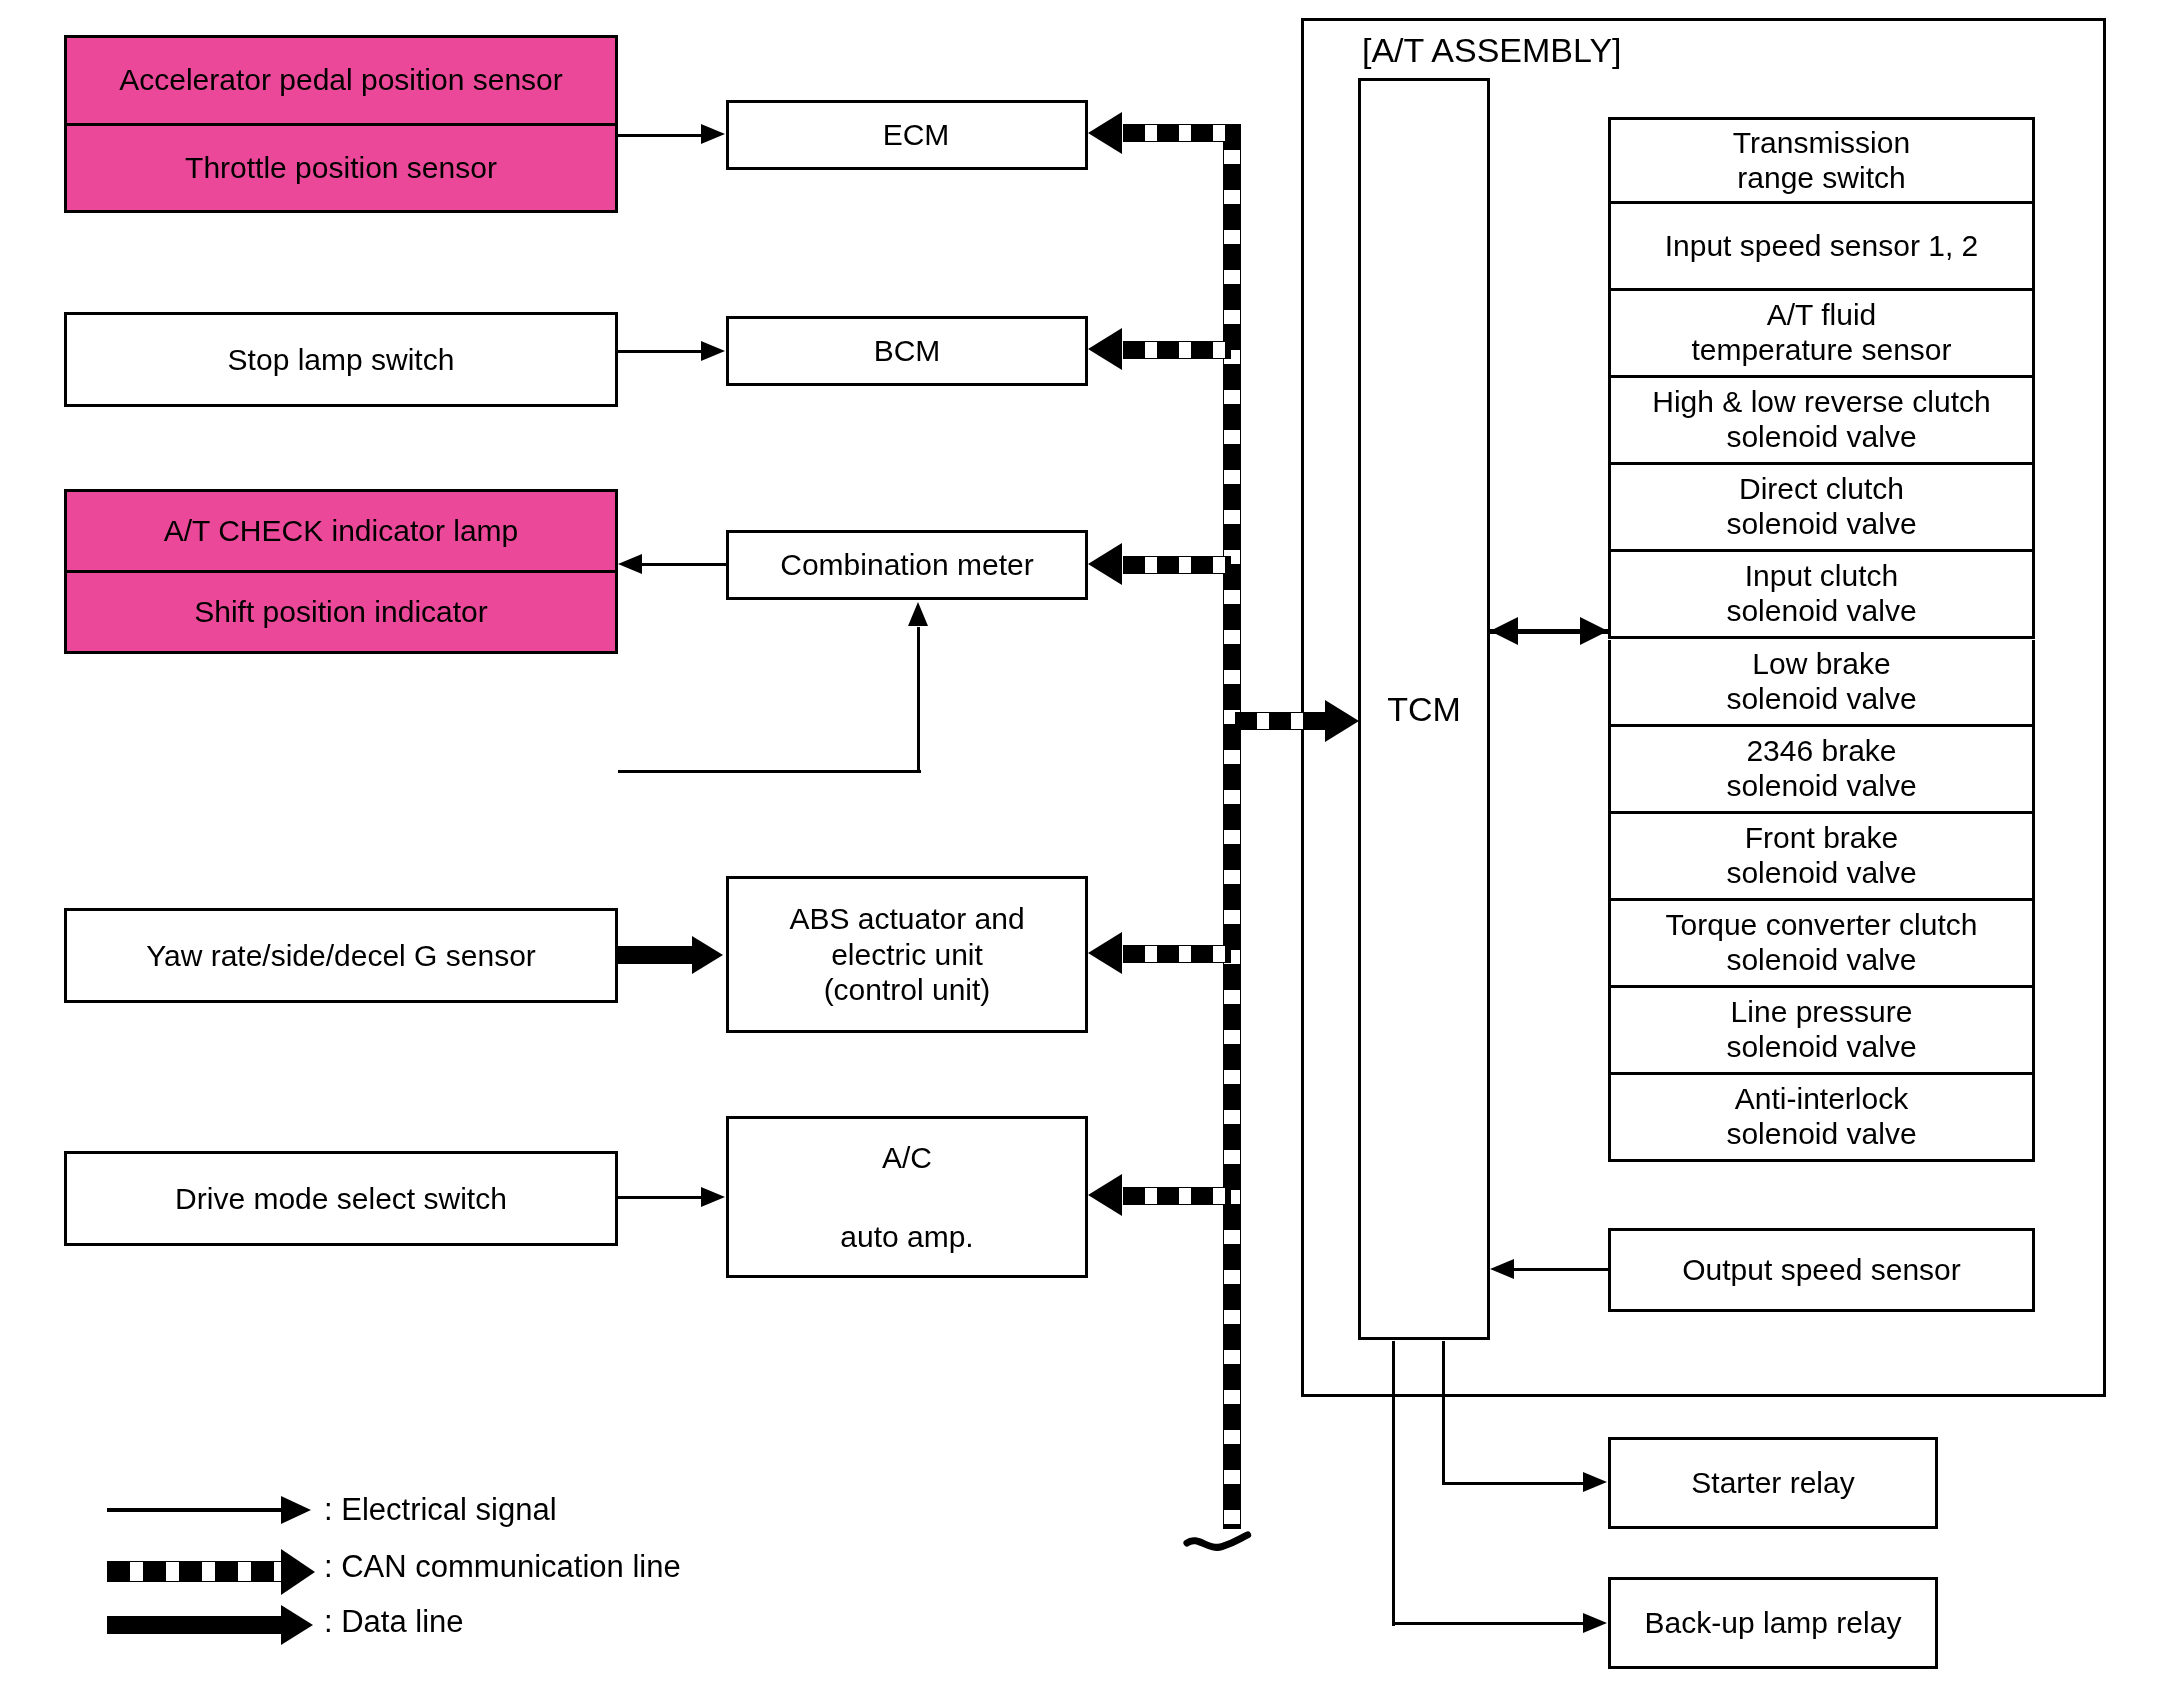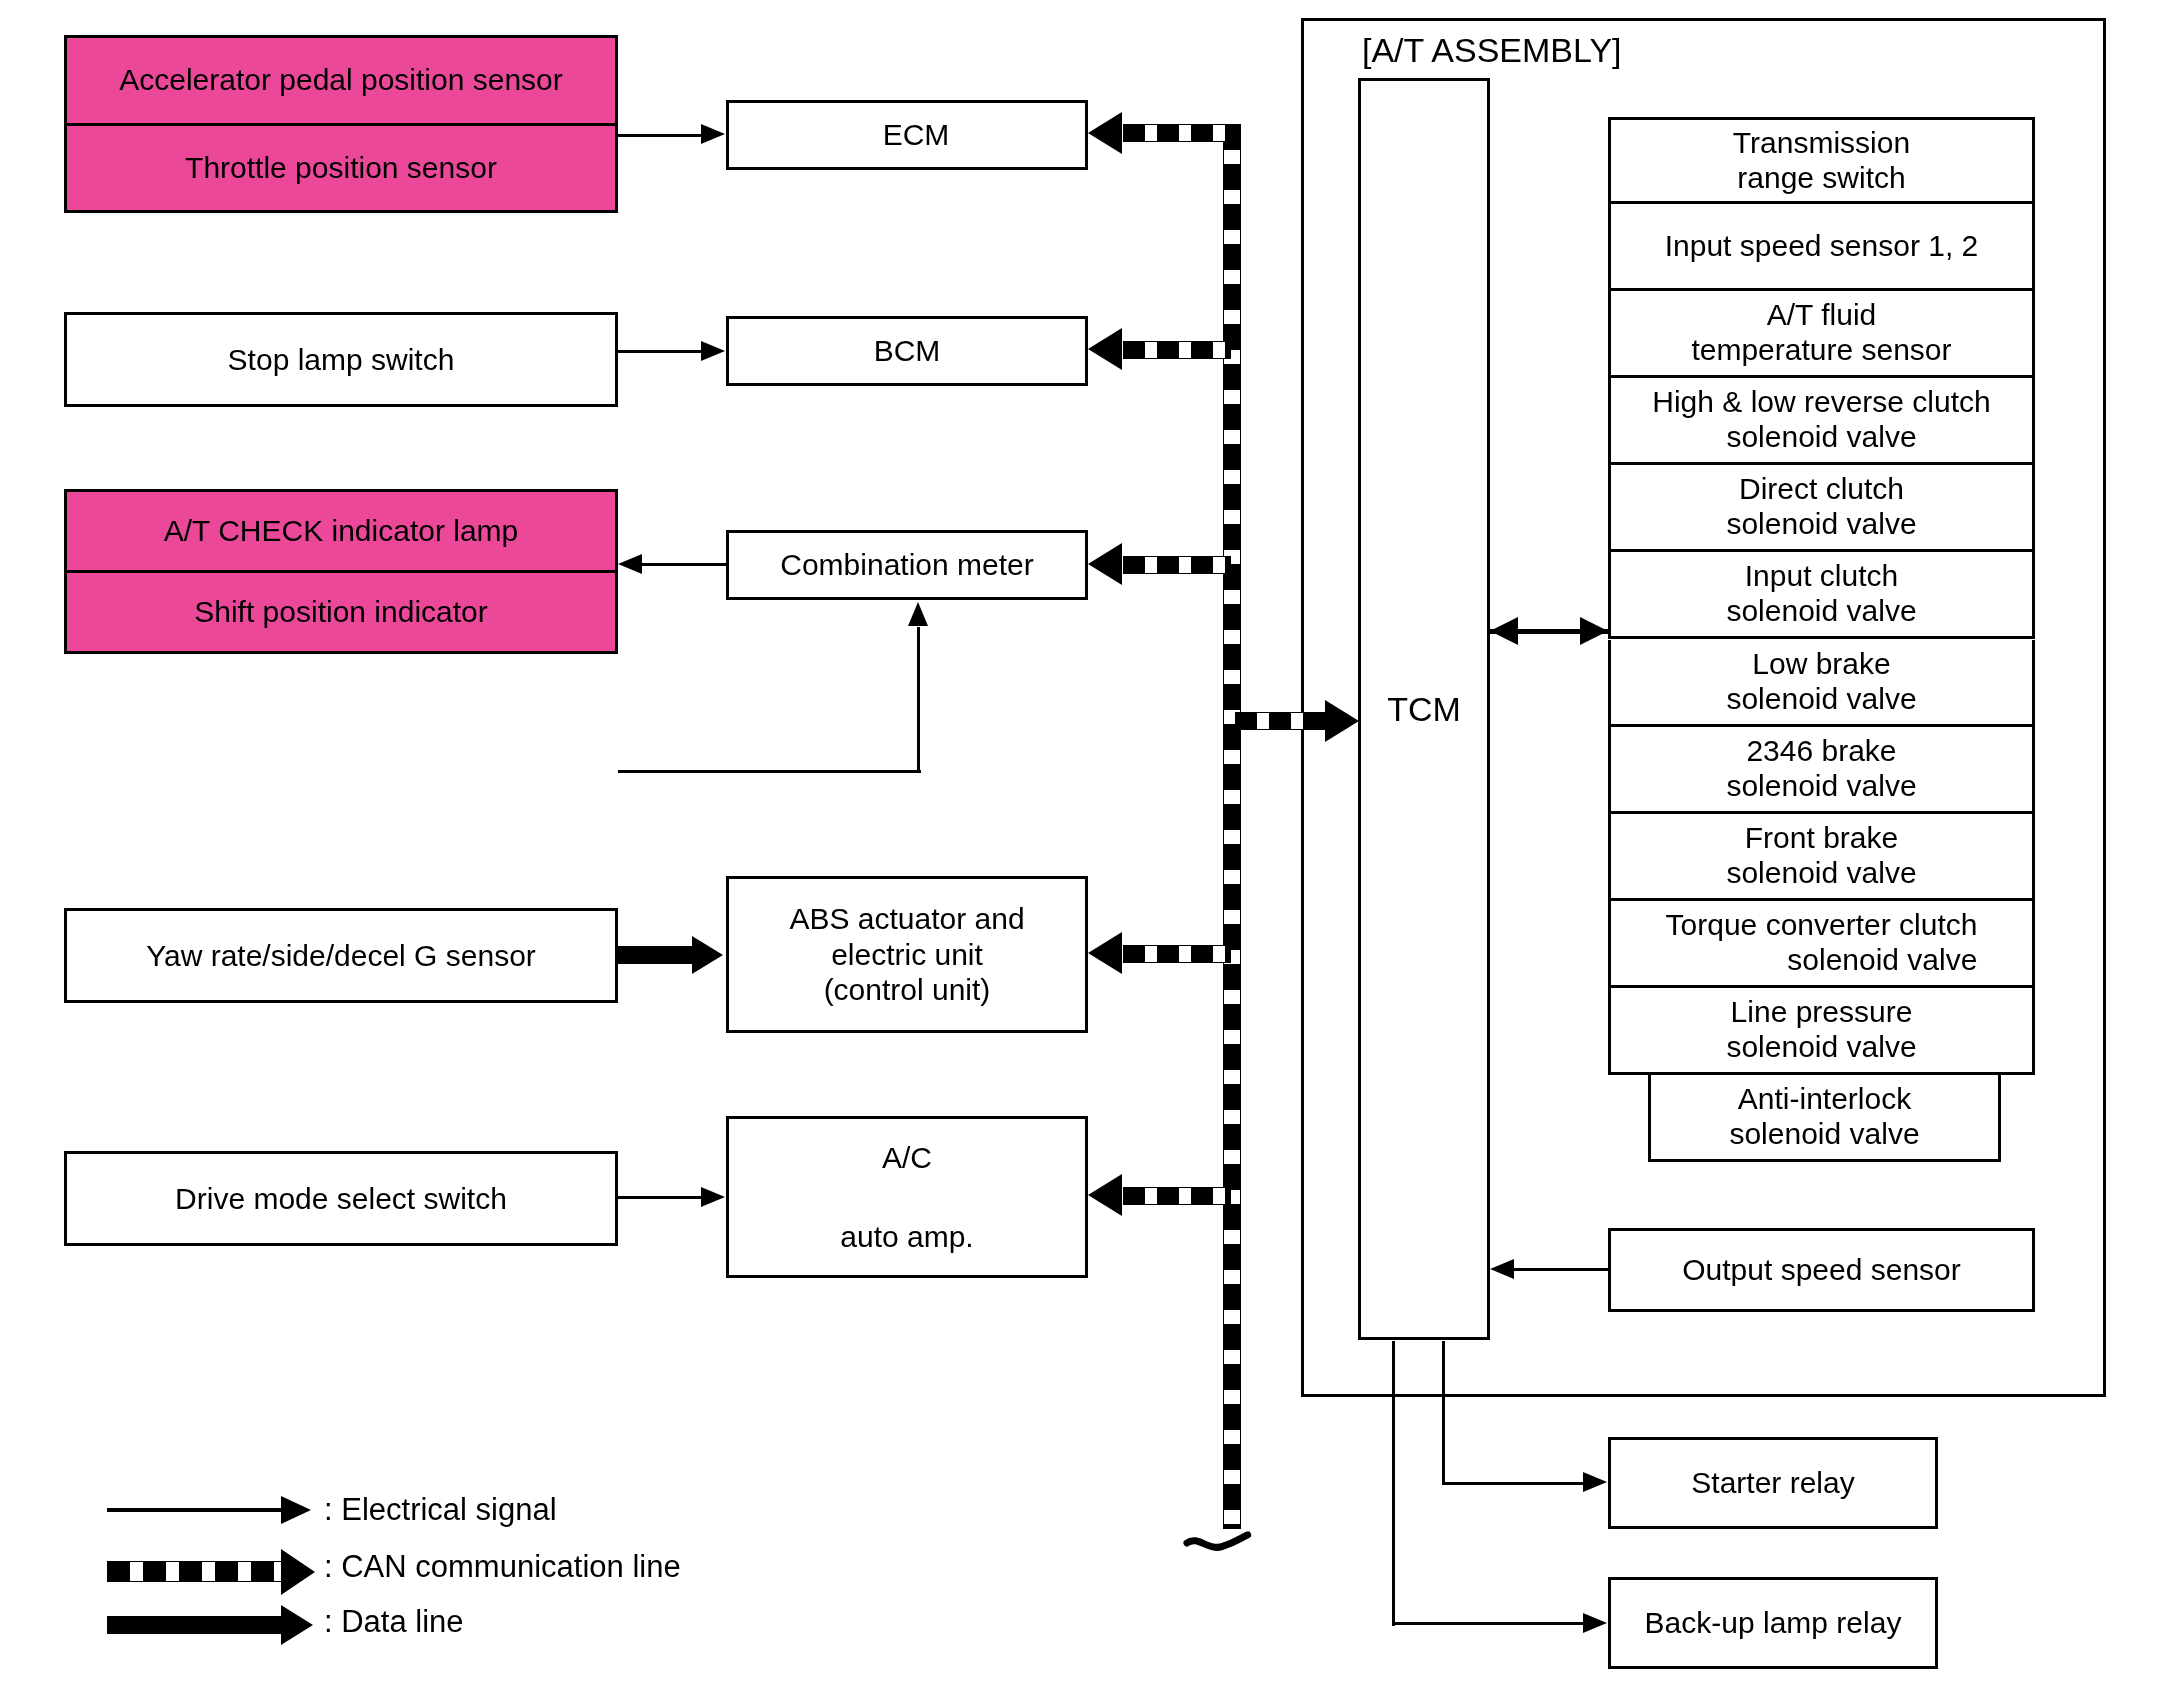--- a/index.html
+++ b/index.html
@@ -165,29 +165,29 @@
 solenoid valve</span>
       </div>
       <div class="cell" style="left: 0px; top: 610px; width: 427px; height: 87px;">
         <span style="white-space: pre-line;">2346 brake
 solenoid valve</span>
       </div>
       <div class="cell" style="left: 0px; top: 697px; width: 427px; height: 87px;">
         <span style="white-space: pre-line;">Front brake
 solenoid valve</span>
       </div>
-      <div class="cell" style="left: 0px; top: 784px; width: 427px; height: 87px; text-align: right;">
+      <div class="cell" style="left: 0px; top: 784px; width: 427px; height: 87px;">
         <span style="white-space: pre-line;">Torque converter clutch
 solenoid valve</span>
       </div>
       <div class="cell" style="left: 0px; top: 871px; width: 427px; height: 87px;">
         <span style="white-space: pre-line;">Line pressure
 solenoid valve</span>
       </div>
-      <div class="cell" style="left: 0px; top: 958px; width: 353px; height: 87px; margin-left: 40px;">
+      <div class="cell" style="left: 0px; top: 958px; width: 427px; height: 87px;">
         <span style="white-space: pre-line;">Anti-interlock
 solenoid valve</span>
       </div>
     </div>
 
   <div class="box" style="left:1608px;top:1228px;width:427px;height:84px;">
     <span>Output speed sensor</span>
   </div>
 
   <div class="box" style="left:1608px;top:1437px;width:330px;height:92px;">

